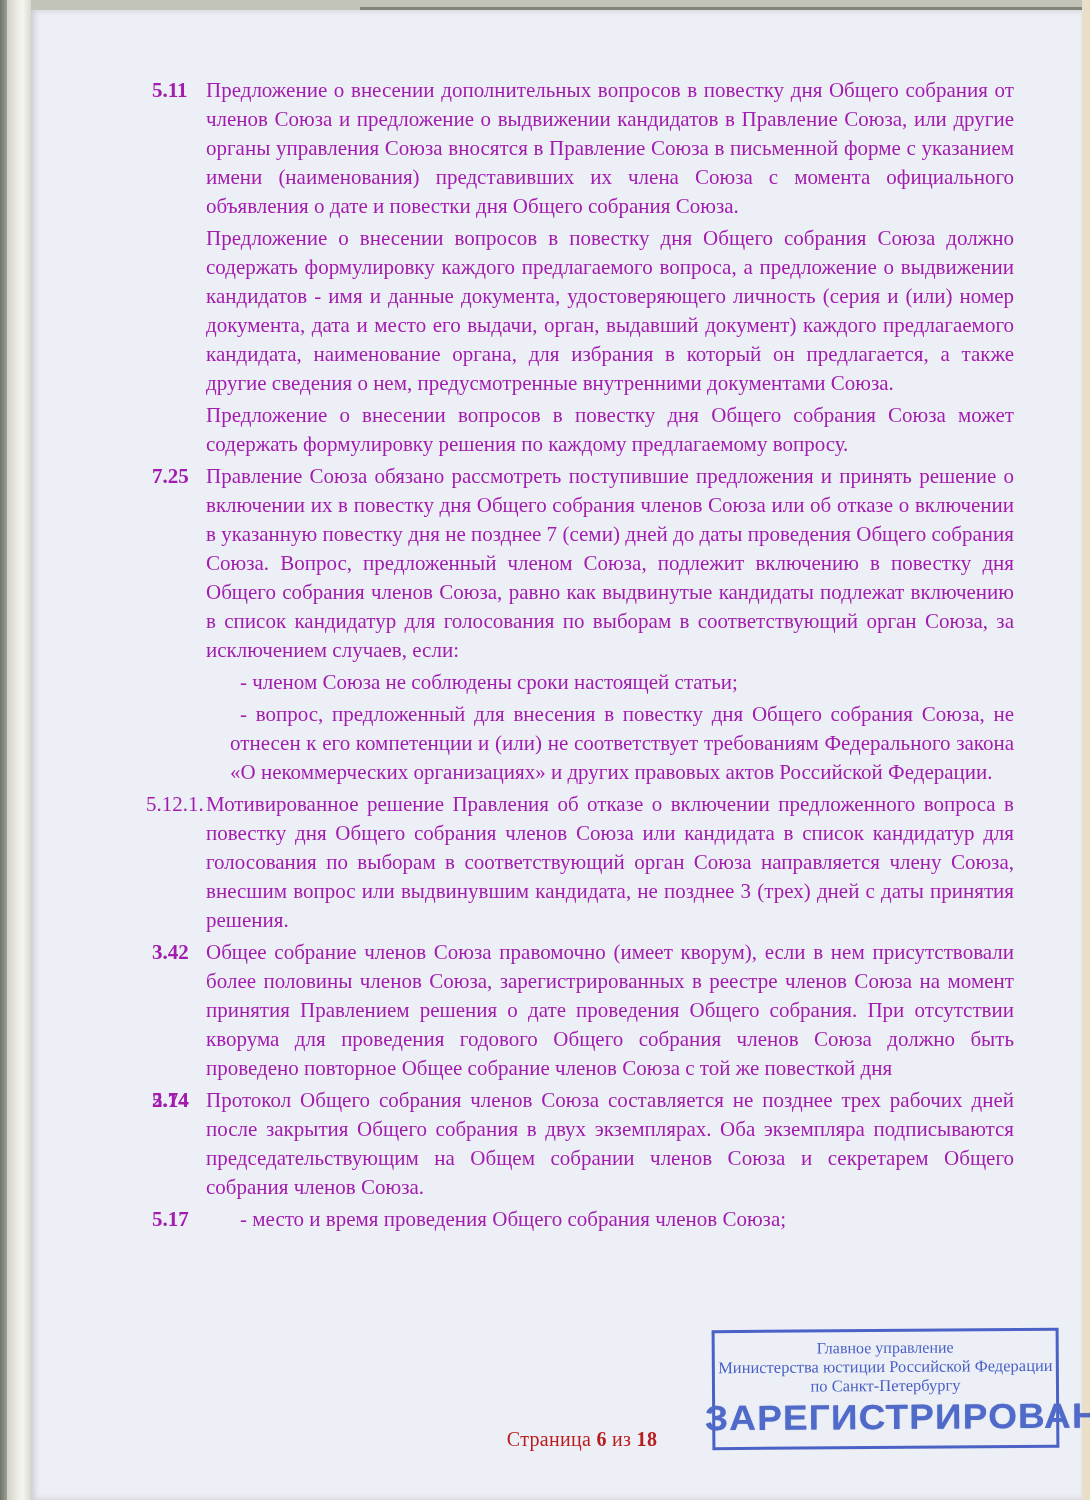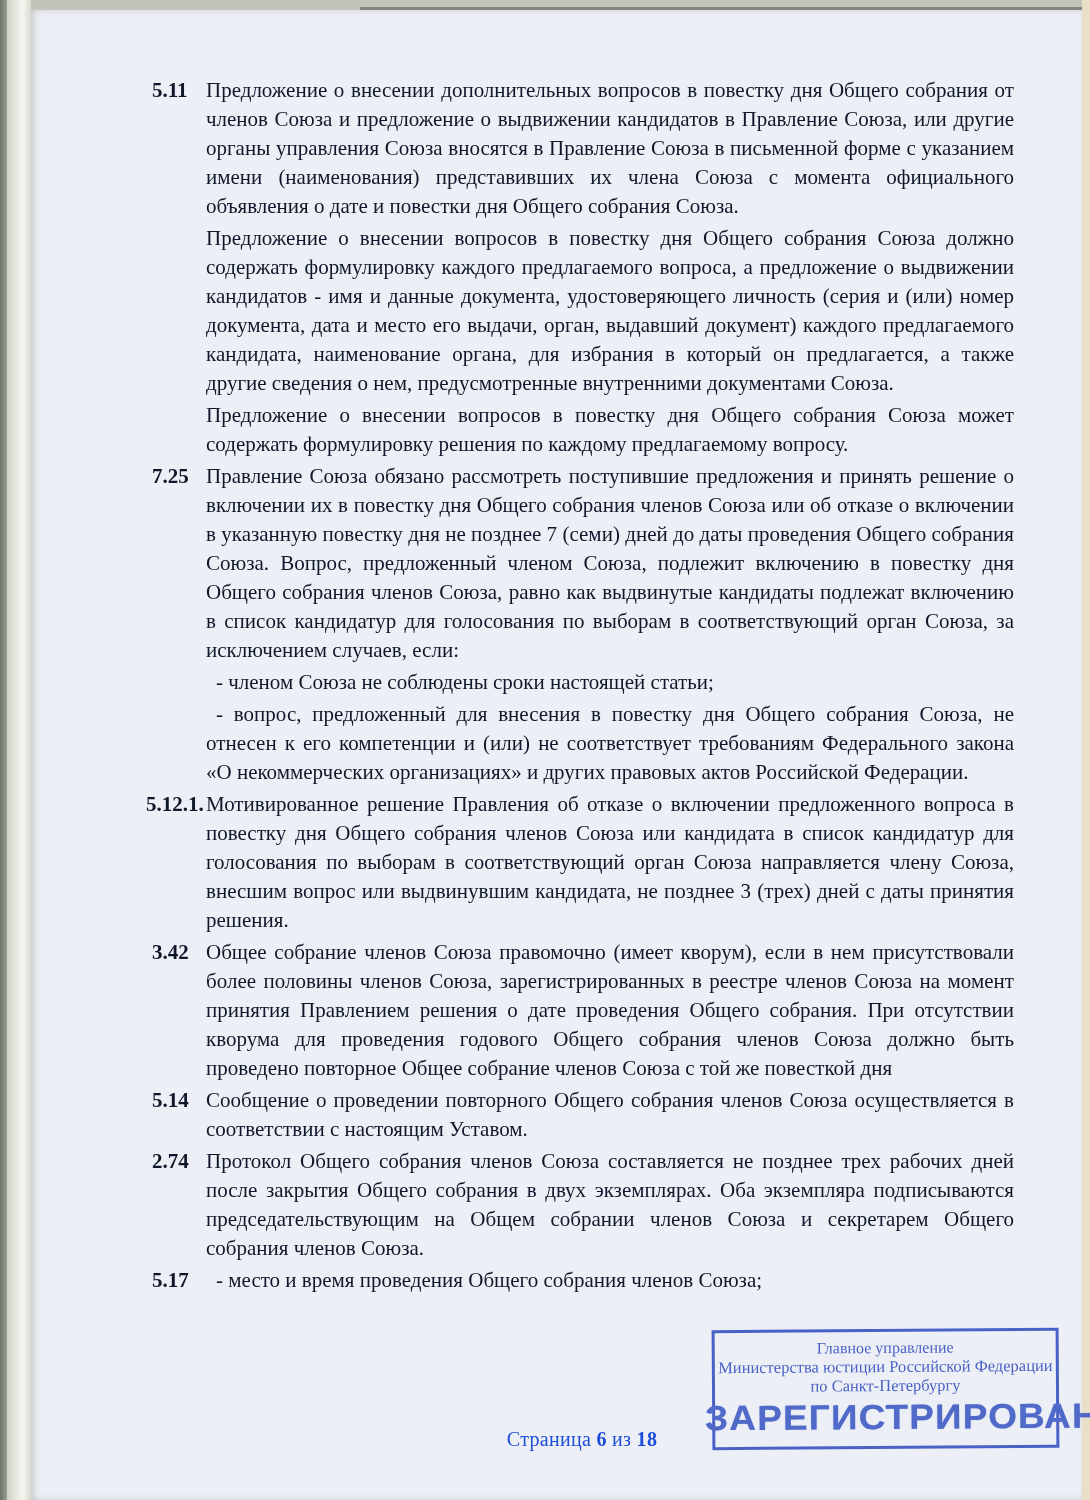--- a/index.html
+++ b/index.html
@@ -9,29 +9,29 @@
   .edge-dark{position:absolute;left:0;top:0;width:7px;height:100%;
     background:linear-gradient(90deg,#6f7468,#9ba093);}
   .edge-light{position:absolute;left:7px;top:0;width:24px;height:100%;
     background:linear-gradient(90deg,#cfd0c6,#e6e7df 35%,#f6f6f0 65%,#d8d9d0);}
   .edge-top{position:absolute;left:360px;top:7px;right:0;height:3px;background:#4e4e46;opacity:.55;}
   .edge-right{position:absolute;right:0;top:0;width:8px;height:100%;background:#e9dfc8;}
   
   .paper{position:absolute;left:31px;top:10px;right:8px;bottom:0;background:#edeff6;
     box-shadow:inset 3px 0 6px rgba(90,95,85,.25);}
   
-  .content{position:absolute;left:150px;top:76px;width:864px;color:#0f172a;}
+  .content{position:absolute;left:150px;top:76px;width:864px;color:#a21caf;}
   .block{position:relative;padding-left:56px;text-align:justify;
     font-size:21px;line-height:29px;margin:0 0 3px 0;}
   .block .num{position:absolute;left:2px;top:0;font-weight:bold;white-space:nowrap;}
-  .block.subnum .num{font-weight:bold;left:-4px;}
-  .block.dash .txt{display:block;text-indent:10px;}
+  .block.subnum .num{font-weight:normal;left:-4px;}
+  .block.dash .txt{display:block;text-indent:10px;margin-left:24px;}
   
   .footer{position:absolute;left:150px;top:1428px;width:864px;text-align:center;
-    font-size:20px;color:#1d4ed8;letter-spacing:.3px;}
+    font-size:20px;color:#b91c1c;letter-spacing:.3px;}
   .footer .n{font-weight:bold;}
   
   .stamp{position:absolute;left:712px;top:1329px;width:341px;height:114px;
     border:3px solid #3e57c2;color:#3e57c2;transform:rotate(-0.4deg);
     opacity:.93;text-align:center;}
   .stamp .l1{margin-top:6px;font-size:16px;line-height:19px;font-family:"Liberation Serif",serif;}
   .stamp .l2{font-size:16.5px;line-height:19px;white-space:nowrap;
     display:flex;justify-content:center;font-family:"Liberation Serif",serif;}
   .stamp .l3{font-size:16.5px;line-height:19px;font-family:"Liberation Serif",serif;}
   .stamp .big{margin-top:2px;font-family:"Liberation Sans",sans-serif;
@@ -85,21 +85,20 @@
       <span class="txt">Мотивированное решение Правления об отказе о включении предложенного вопроса в повестку дня Общего собрания членов Союза или кандидата в список кандидатур для голосования по выборам в соответствующий орган Союза направляется члену Союза, внесшим вопрос или выдвинувшим кандидата, не позднее 3 (трех) дней с даты принятия решения.</span>
     </div>
 
     <div class="block">
       <span class="num">3.42</span>
       <span class="txt">Общее собрание членов Союза правомочно (имеет кворум), если в нем присутствовали более половины членов Союза, зарегистрированных в реестре членов Союза на момент принятия Правлением решения о дате проведения Общего собрания. При отсутствии кворума для проведения годового Общего собрания членов Союза должно быть проведено повторное Общее собрание членов Союза с той же повесткой дня</span>
     </div>
 
     <div class="block">
       <span class="num">5.14</span>
-      <span class="txt">Сообщение о проведении повторного Общего собрания членов Союза осуществляется в соответствии с настоящим Уставом.</span>
     </div>
 
 
     <div class="block">
       <span class="num">2.74</span>
       <span class="txt">Протокол Общего собрания членов Союза составляется не позднее трех рабочих дней после закрытия Общего собрания в двух экземплярах. Оба экземпляра подписываются председательствующим на Общем собрании членов Союза и секретарем Общего собрания членов Союза.</span>
     </div>
 
     <div class="block">
       <span class="num">5.17</span>

